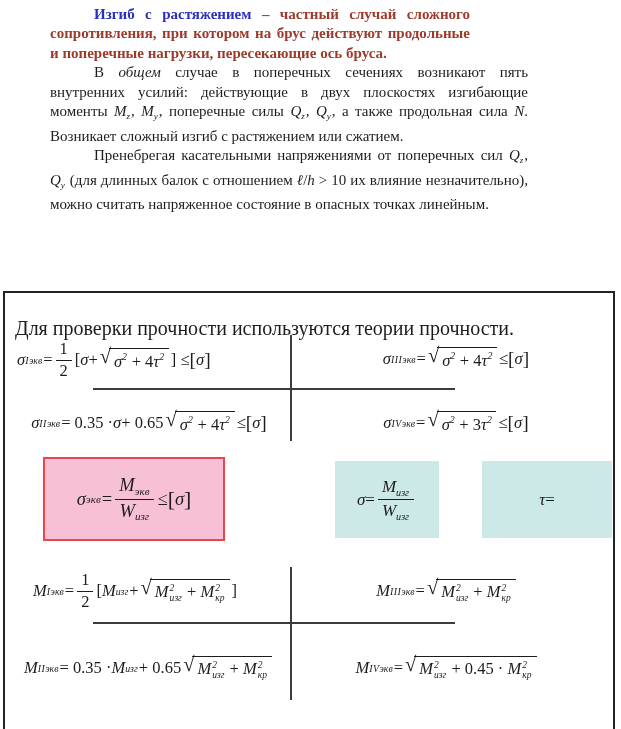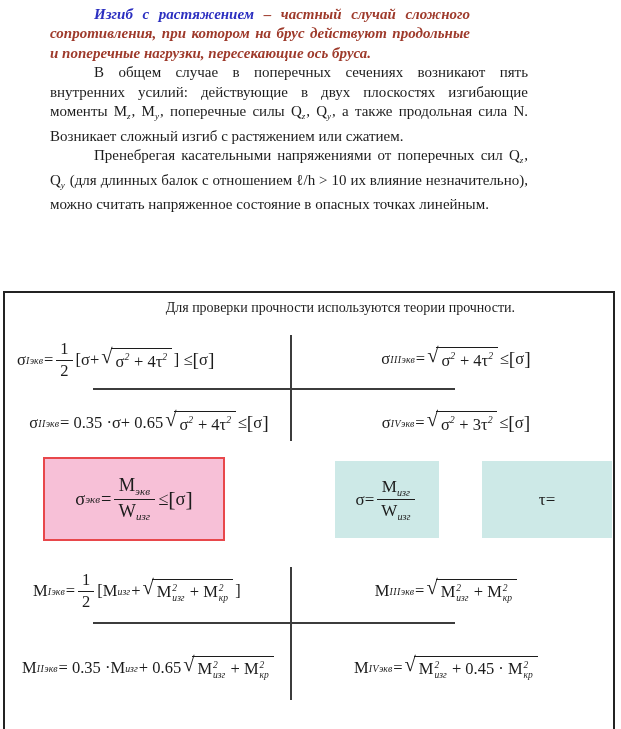--- a/index.html
+++ b/index.html
@@ -3,28 +3,28 @@
 <meta charset="utf-8">
 <style>
   html,body{margin:0;padding:0;}
   body{width:621px;height:729px;background:#fff;position:relative;overflow:hidden;
        font-family:"Liberation Serif", serif;color:var(--text,#1c1c1c);}
   .page{position:absolute;inset:0;}
 
   
   .intro{position:absolute;top:5px;left:50px;width:478px;}
   .p{margin:0;text-align:justify;text-indent:44px;font-size:15px;line-height:19.4px;}
-  .p1{width:420px;font-style:italic;font-weight:bold;color:var(--intro-red,#9e3a2b);}
+  .p1{width:420px;font-weight:bold;color:var(--intro-red,#9e3a2b);}
   .p1 .lead{color:var(--heading-blue,#2b2fc0);}
   .p2,.p3{color:var(--text,#1c1c1c);}
 
   
   .fbox{position:absolute;left:3px;top:291px;width:612px;height:438px;box-sizing:border-box;
         border:2px solid var(--box-border,#232323);border-bottom:none;background:#fff;}
-  .ftitle{position:absolute;top:7px;left:10px;width:500px;text-align:right;font-size:14px;}
+  .ftitle{position:absolute;top:24px;left:10px;width:500px;text-align:left;font-size:20px;}
 
   .cell,.cellc{position:absolute;display:flex;align-items:center;white-space:nowrap;
         font-size:16.5px;box-sizing:border-box;}
   .jl{justify-content:flex-start;} .jc{justify-content:center;}
 
   .c-s1{left:12px;top:38px;width:272px;height:58px;}
   .c-s3{left:292px;top:36px;width:318px;height:60px;}
   .c-s2{left:2px;top:102px;width:284px;height:56px;}
   .c-s4{left:292px;top:102px;width:318px;height:56px;}
   .hline{position:absolute;height:2px;background:var(--line,#3c3c3c);}
@@ -39,21 +39,21 @@
   .hl-cyan{background:var(--cyan-fill,#cde9e7);font-size:17px;justify-content:center;}
   .cyan1{left:330px;top:168px;width:104px;height:77px;}
   .cyan2{left:477px;top:168px;width:130px;height:77px;}
 
   .c-m1{left:28px;top:266px;width:260px;height:64px;}
   .c-m3{left:292px;top:266px;width:300px;height:64px;}
   .c-m2{left:2px;top:346px;width:284px;height:58px;}
   .c-m4{left:292px;top:346px;width:300px;height:58px;}
 
   
-  .tk-i{}
+  .tk-i{font-style:italic;}
   .tk-n{font-style:normal;}
   .tk-lg{font-style:normal;font-size:1.18em;}
   .sup{font-size:0.6em;font-style:italic;vertical-align:0.75em;letter-spacing:0.5px;}
   .sub{font-size:0.6em;font-style:italic;vertical-align:-0.35em;margin-right:1px;}
   .frac{display:inline-flex;flex-direction:column;vertical-align:middle;text-align:center;margin:0 3px;}
   .frac .num{display:block;border-bottom:1.4px solid currentColor;padding:0 4px 1px;line-height:1.12;}
   .frac .den{display:block;padding:1px 4px 0;line-height:1.12;}
   .sqrt{display:inline-flex;vertical-align:middle;margin:0 2px;}
   .sqrt .sign{font-size:1.25em;line-height:0.9;transform:translateY(-0.06em);margin-right:-2px;font-style:normal;}
   .sqrt .body{border-top:1.5px solid currentColor;padding:0.1em 0.25em 0 0.3em;}

